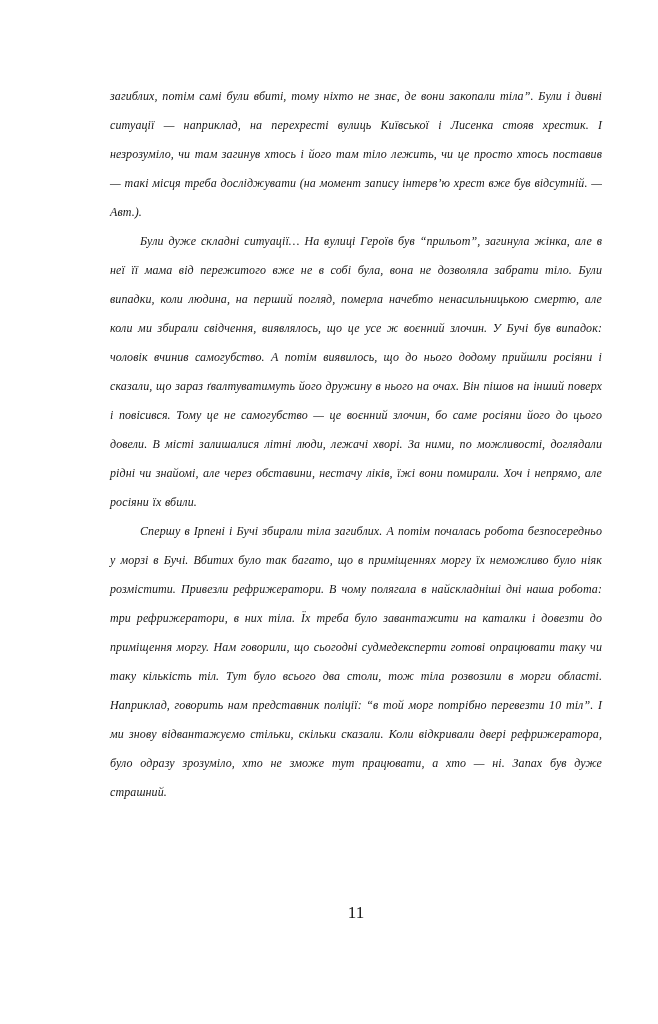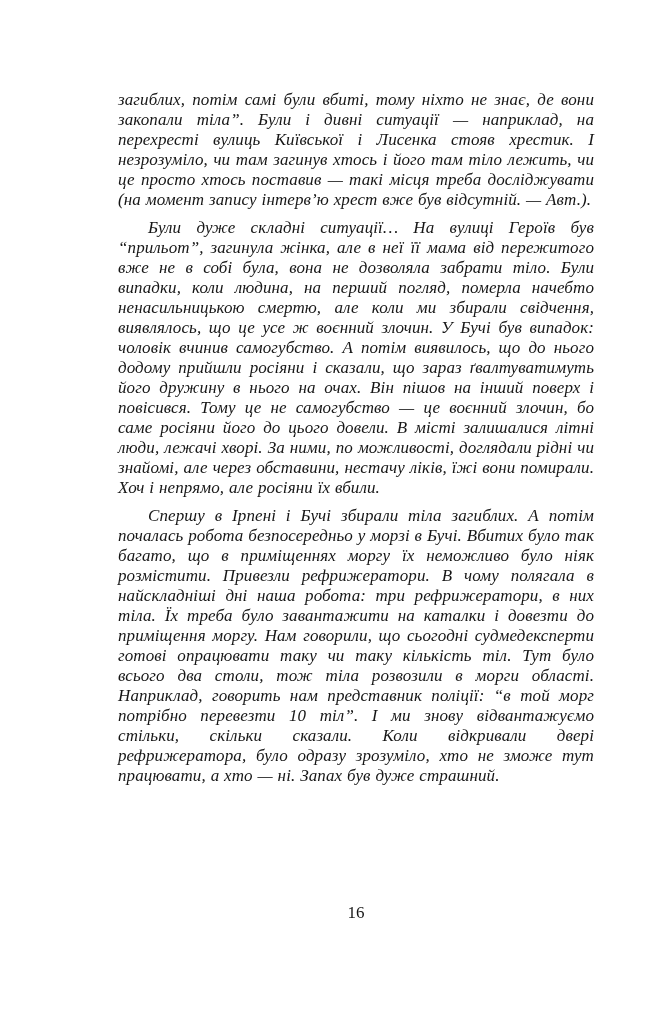--- a/index.html
+++ b/index.html
@@ -20,24 +20,24 @@
     inset: 0;
     background: #ffffff;
   }
   .text-block {
     position: absolute;
     left: 110px;
     top: 82px;
     width: 492px;
   }
   .text-block p {
-    margin: 8px;
+    margin: 0;
     font-style: italic;
-    font-size: 17px;
-    line-height: 20px;
+    font-size: 12px;
+    line-height: 29px;
     text-align: justify;
     letter-spacing: 0.1px;
     word-spacing: 0.5px;
     hyphens: auto;
     -webkit-hyphens: auto;
   }
   .text-block p.indent {
     text-indent: 30px;
     font-style: italic;
   }
@@ -54,14 +54,14 @@
 </style>
 </head>
 <body>
 
 <div class="book-page">
   <div class="text-block">
     <p>загиблих, потім самі були вбиті, тому ніхто не знає, де вони закопали тіла”. Були і дивні ситуації — наприклад, на перехресті вулиць Київської і Лисенка стояв хрестик. І незрозуміло, чи там загинув хтось і його там тіло лежить, чи це просто хтось поставив — такі місця треба досліджувати (на момент запису інтерв’ю хрест вже був відсутній. — Авт.).</p>
     <p class="indent">Були дуже складні ситуації… На вулиці Героїв був “прильот”, загинула жінка, але в неї її мама від пережитого вже не в собі була, вона не дозволяла забрати тіло. Були випадки, коли людина, на перший погляд, померла начебто ненасильницькою смертю, але коли ми збирали свідчення, виявлялось, що це усе ж воєнний злочин. У Бучі був випадок: чоловік вчинив самогубство. А потім виявилось, що до нього додому прийшли росіяни і сказали, що зараз ґвалтуватимуть його дружину в нього на очах. Він пішов на інший поверх і повісився. Тому це не самогубство — це воєнний злочин, бо саме росіяни його до цього довели. В місті залишалися літні люди, лежачі хворі. За ними, по можливості, доглядали рідні чи знайомі, але через обставини, нестачу ліків, їжі вони помирали. Хоч і непрямо, але росіяни їх вбили.</p>
     <p class="indent">Спершу в Ірпені і Бучі збирали тіла загиблих. А потім почалась робота безпосередньо у морзі в Бучі. Вбитих було так багато, що в приміщеннях моргу їх неможливо було ніяк розмістити. Привезли рефрижератори. В чому полягала в найскладніші дні наша робота: три рефрижератори, в них тіла. Їх треба було завантажити на каталки і довезти до приміщення моргу. Нам говорили, що сьогодні судмедексперти готові опрацювати таку чи таку кількість тіл. Тут було всього два столи, тож тіла розвозили в морги області. Наприклад, говорить нам представник поліції: “в той морг потрібно перевезти 10 тіл”. І ми знову відвантажуємо стільки, скільки сказали. Коли відкривали двері рефрижератора, було одразу зрозуміло, хто не зможе тут працювати, а хто — ні. Запах був дуже страшний.</p>
   </div>
-  <div class="page-number">16</div>
+  <div class="page-number">11</div>
 </div>
 
 </body></html>

